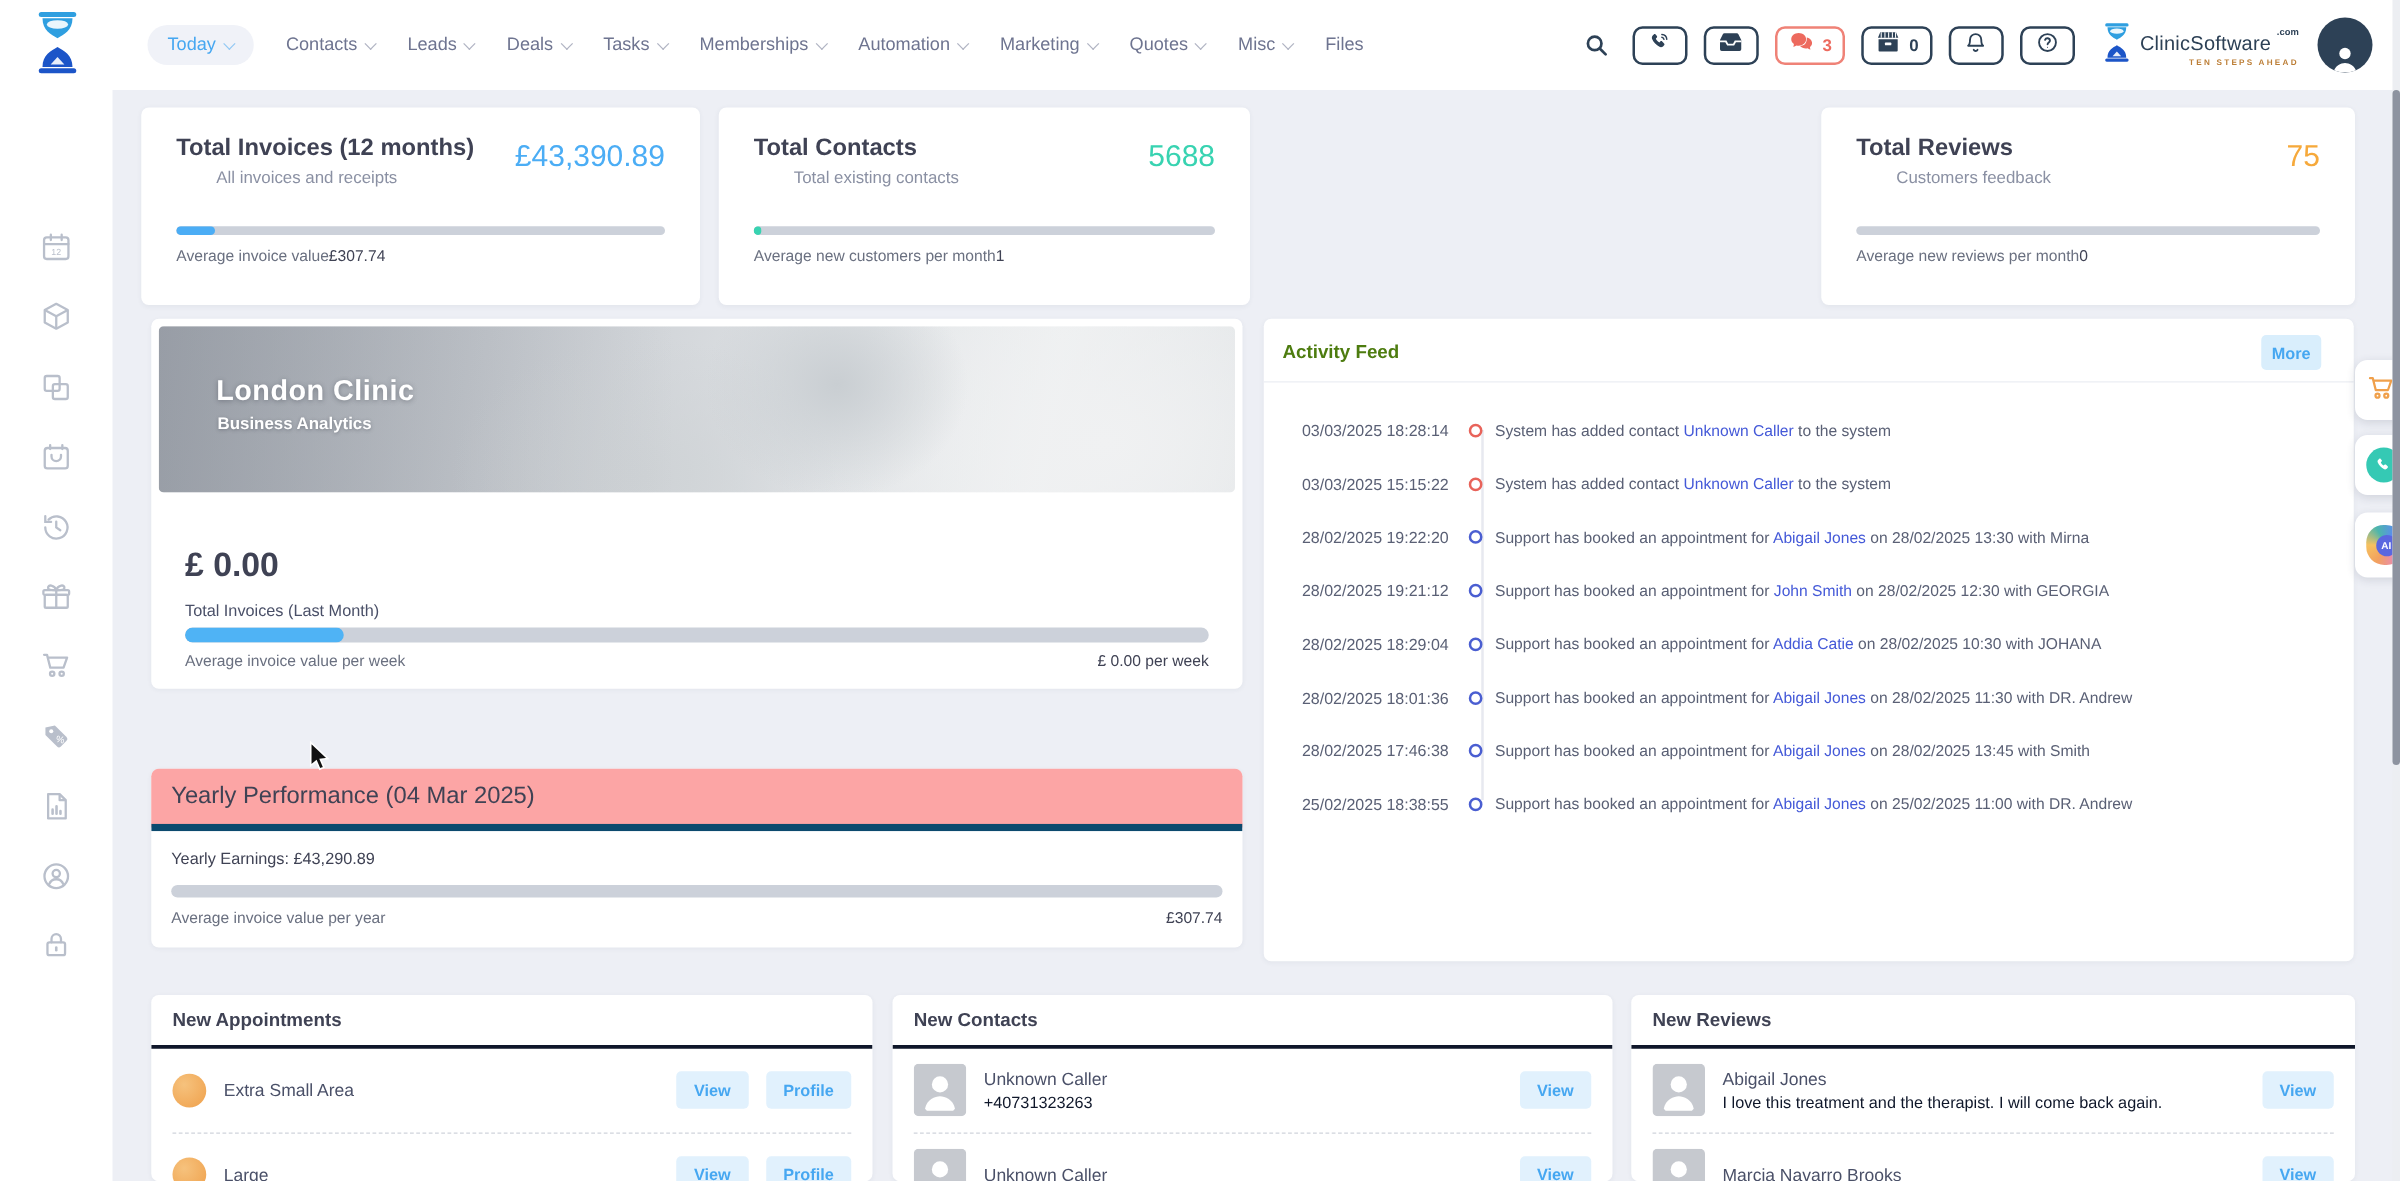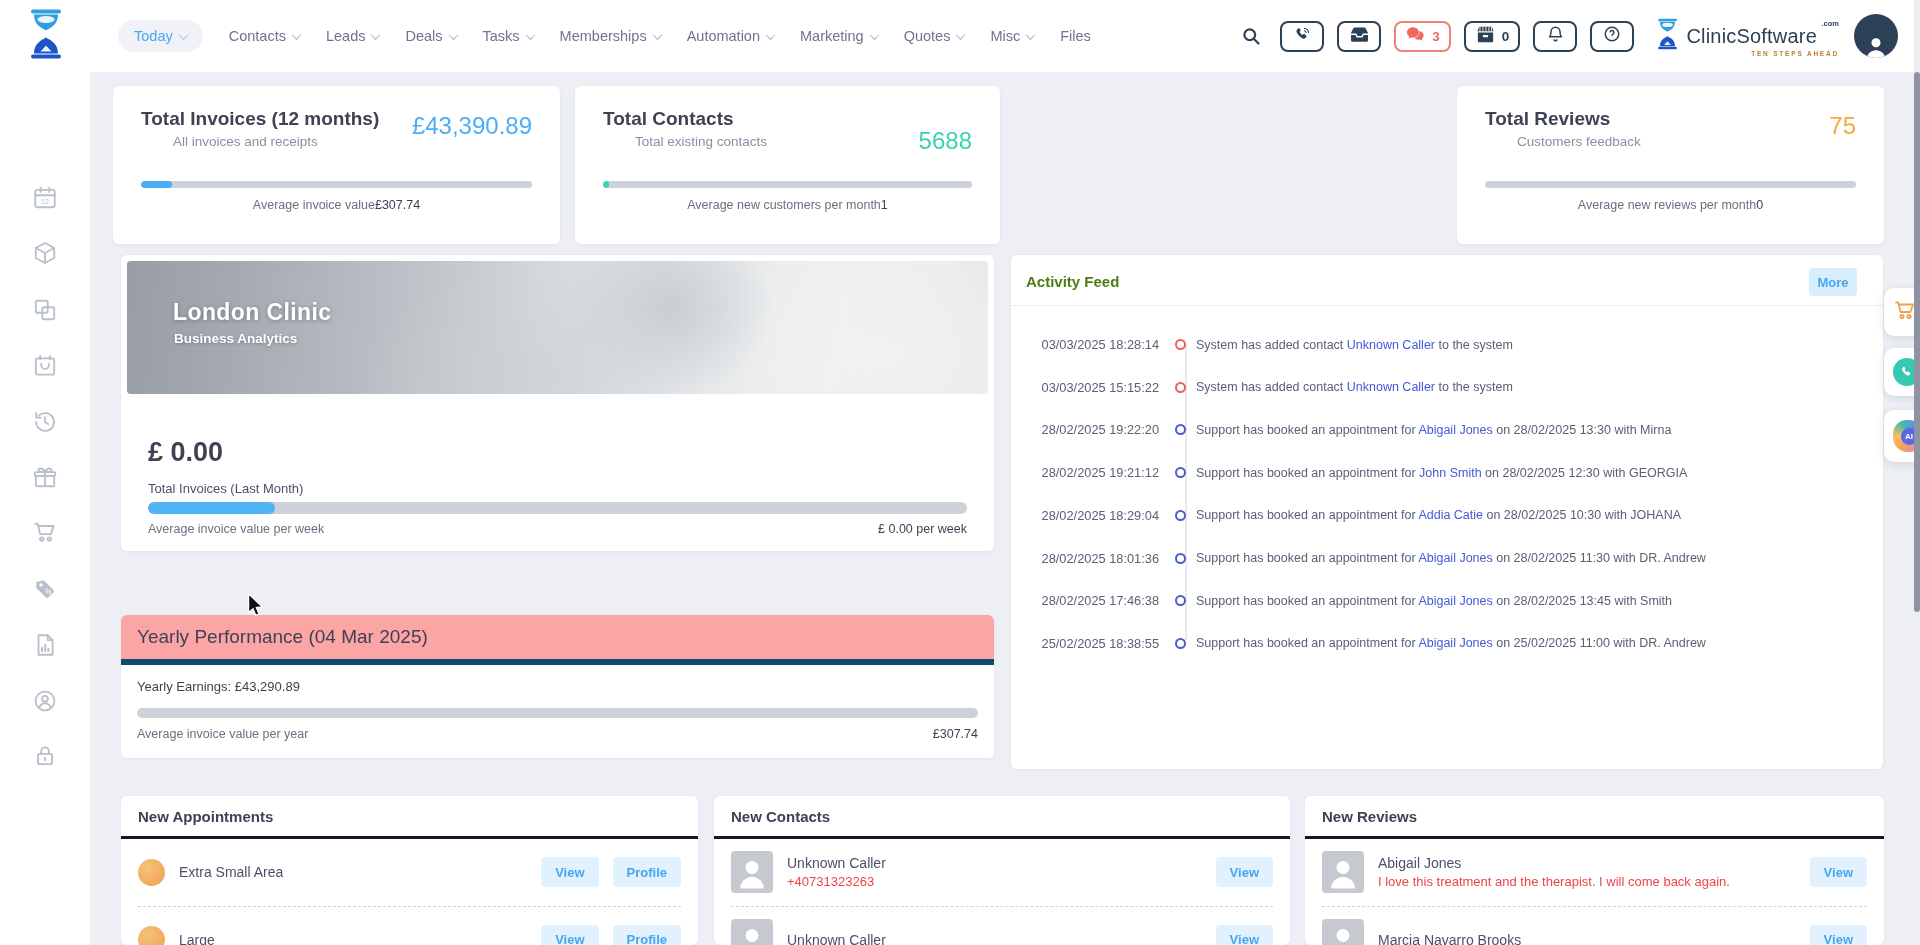--- a/index.html
+++ b/index.html
@@ -15,41 +15,41 @@
   .nav-item.active { background:#f0f2f8; color:#46a7f1; padding:8px 16px; border-radius:20px; }
   .caret { width:7px; height:7px; border-right:1.6px solid currentColor; border-bottom:1.6px solid currentColor; transform:rotate(45deg) translate(-1px,-1px); opacity:.55; }
   .hdr-right { position:absolute; right:22px; top:0; height:72px; display:flex; align-items:center; gap:13px; }
   .hbtn { height:31px; min-width:44px; padding:0 9px; border:2px solid #2d4156; border-radius:8px; display:flex; align-items:center; justify-content:center; gap:6px; background:#fff; cursor:pointer; }
   .hbtn.alert { border-color:#ef8277; }
   .badge-num { font-size:13.5px; font-weight:700; color:#2d4156; }
   .badge-num.red { color:#ed6a5e; }
   .search-btn { margin-right:6px; cursor:pointer; display:flex; align-items:center; }
   .brand { display:flex; align-items:center; gap:6px; margin-left:8px; cursor:pointer; }
   .brand-text { position:relative; padding-right:24px; }
-  .brand-name { font-size:20px; color:#2d4156; font-weight:500; letter-spacing:.2px; }
+  .brand-name { font-size:16px; color:#2d4156; font-weight:500; letter-spacing:.2px; }
   .brand-tld { position:absolute; right:2px; top:-6px; font-size:7.5px; color:#2d4156; font-weight:700; }
   .brand-tag { position:absolute; right:2px; bottom:-9px; font-size:6.5px; letter-spacing:1.8px; color:#bc7e36; font-weight:700; white-space:nowrap; }
   .avatar { width:44px; height:44px; border-radius:50%; background:#2d4156; display:flex; align-items:flex-end; justify-content:center; overflow:hidden; cursor:pointer; }
 
   
   .sidebar { position:absolute; left:0; top:72px; width:90px; height:873px; background:#fff; z-index:20; }
   .side-ic { position:absolute; left:50%; transform:translate(-50%,-50%); cursor:pointer; display:flex; }
 
   
   .card { position:absolute; background:#fff; border-radius:6px; box-shadow:0 1px 4px rgba(40,50,80,.05); }
   .pbar { border-radius:6px; background:#ccd1da; overflow:hidden; }
   .pbar i { display:block; height:100%; border-radius:6px; }
 
   
   .stat { height:158px; top:86px; }
   .stat-title { position:absolute; left:28px; top:22px; font-size:19px; font-weight:700; color:#3f4254; }
   .stat-sub { position:absolute; left:28px; top:48px; font-size:13.5px; color:#8a90a3;margin-left:32px; }
   .stat-val { position:absolute; right:28px; top:26px; font-size:24px; font-weight:500; }
   .stat-bar { position:absolute; left:28px; right:28px; top:95px; height:7px; }
-  .stat-foot { position:absolute; left:28px; right:28px; top:112px; display:flex; justify-content:center; font-size:12.5px; }
+  .stat-foot { position:absolute; left:28px; right:28px; top:112px; display:flex; justify-content:flex-start; font-size:12.5px; }
   .foot-lbl { color:#6a7080; }
   .foot-val { color:#3f4254; }
 
   
   #clinic { left:121px; top:255px; width:873px; height:296px; }
   .clinic-img { position:absolute; left:6px; right:6px; top:6px; height:133px; border-radius:4px;
      background:
        radial-gradient(150px 130px at 63% 35%, #c9ced2 0%, rgba(201,206,210,0) 70%),
        radial-gradient(300px 220px at 88% 70%, #f0f1f2 0%, rgba(240,241,242,0) 75%),
        radial-gradient(220px 160px at 45% 90%, #cfd3d6 0%, rgba(207,211,214,0) 70%),
@@ -85,21 +85,21 @@
 
   
   .panel { top:796px; height:149px; overflow:hidden; }
   .panel-head { position:absolute; left:0; right:0; top:0; height:43px; display:flex; align-items:center; padding-left:17px; border-bottom:3px solid #0f172a; }
   .panel-title { font-size:15px; font-weight:700; color:#3f4254; }
   .prow { position:absolute; left:17px; right:17px; height:66px; display:flex; align-items:center; gap:14px; }
   .prow.r1 { top:43px; }
   .prow.r2 { top:110px; border-top:1px dashed #cfd3db; }
   .pdot { width:27px; height:27px; border-radius:50%; background:radial-gradient(circle at 35% 32%, #f6c27d, #efa04b); flex:none; }
   .pname { font-size:14px; color:#4a5068; }
-  .pdetail { font-size:13px; color:#ef4444; margin-top:3px; }
+  .pdetail { font-size:13px; color:#0f172a; margin-top:3px; }
   .pspacer { flex:1; }
   .pbtn { height:30px; padding:0 14px; background:#e1f1fd; color:#46a7f1; font-size:13px; font-weight:700; border:none; border-radius:4px; cursor:pointer; flex:none; }
   .pav { flex:none; display:flex; }
 
   
   .fwidget { position:absolute; right:-14px; width:50px; height:48px; background:#fff; border-radius:10px; box-shadow:0 2px 8px rgba(40,50,80,.14); display:flex; align-items:center; justify-content:flex-start; padding-left:9px; z-index:40; cursor:pointer; }
   .teal-circle { width:28px; height:28px; border-radius:50%; background:#35c9b4; display:flex; align-items:center; justify-content:center; }
   .ai-blob { width:32px; height:32px; border-radius:46% 54% 52% 48%; background:conic-gradient(from 30deg, #5b8def, #8f6fe8, #e98bb2, #f2a15f, #f6c15f, #4db6ac, #5b8def); display:flex; align-items:center; justify-content:center; }
   .ai-core { width:17px; height:17px; border-radius:50%; background:#5a67e0; color:#fff; font-size:8px; font-weight:700; display:flex; align-items:center; justify-content:center; }
   .scrollbar { position:absolute; right:0; top:0; width:6px; height:945px; background:#eceef2; z-index:50; }
@@ -331,21 +331,21 @@
         <i style="width: 8%; background-color: rgb(75, 173, 245);"></i>
       </div>
     <div class="stat-foot">
         <span class="foot-lbl">Average invoice value</span>
         <span class="foot-val">£307.74</span>
       </div>
   </div>
   <div class="card stat" style="left:575px;width:425px">
     <div class="stat-title">Total Contacts</div>
     <div class="stat-sub">Total existing contacts</div>
-    <div class="stat-val" style="color: rgb(56, 211, 177); margin-top: 15px;">5688</div>
+    <div class="stat-val" style="color: rgb(56, 211, 177);">5688</div>
     <div class="stat-bar pbar">
         <i style="width: 1.5%; background-color: rgb(56, 211, 177);"></i>
       </div>
     <div class="stat-foot">
         <span class="foot-lbl">Average new customers per month</span>
         <span class="foot-val">1</span>
       </div>
   </div>
   <div class="card stat" style="left:1457px;width:427px">
     <div class="stat-title">Total Reviews</div>

